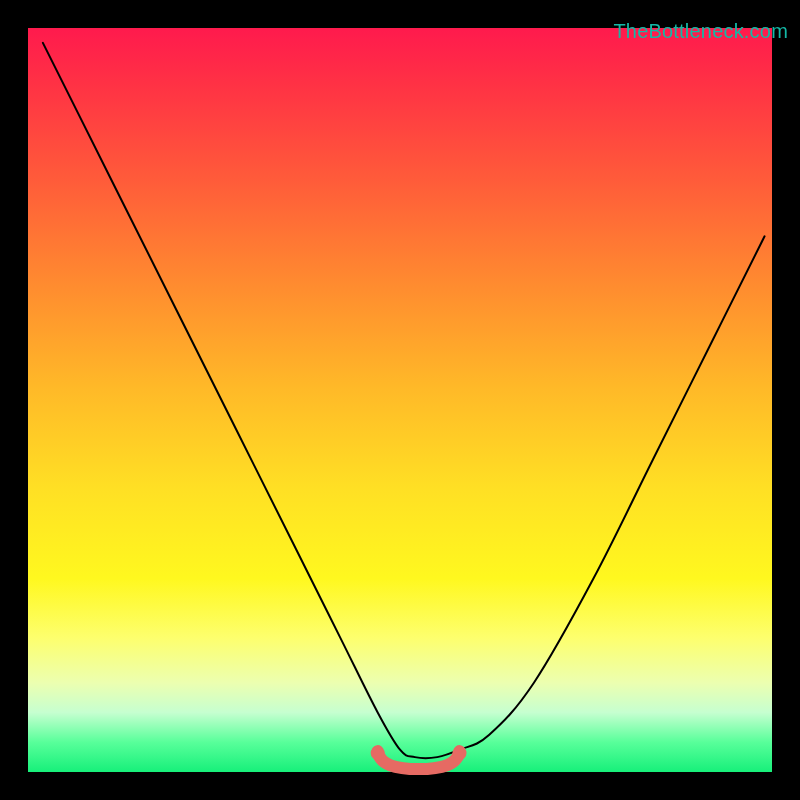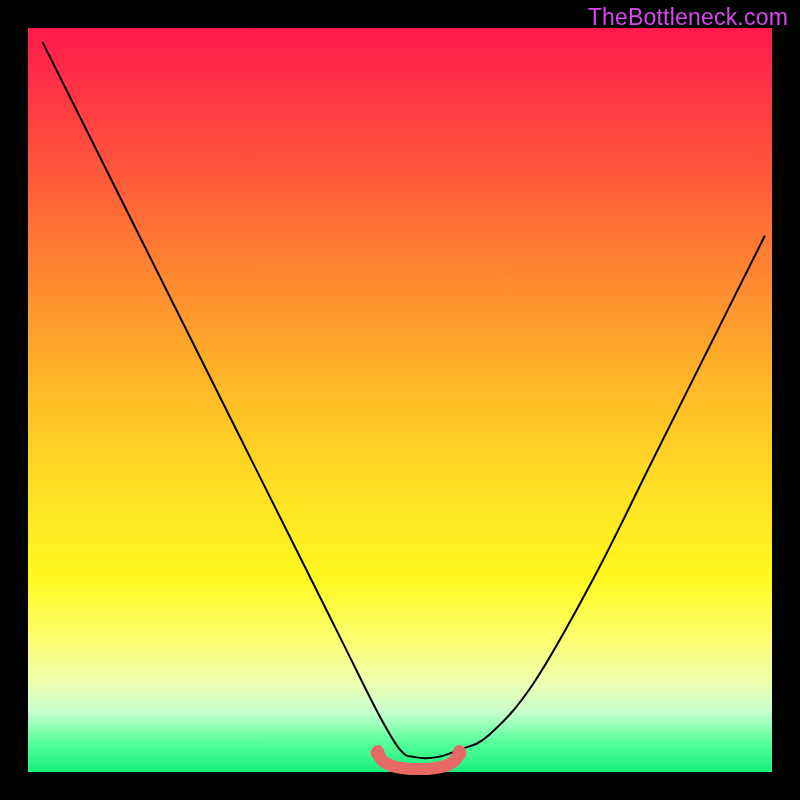--- a/index.html
+++ b/index.html
@@ -27,24 +27,24 @@
       #fff81f 74%,
       #fdff6e 82%,
       #ecffb0 88%,
       #c6ffd0 92%,
       #58ff9a 96%,
       #17f07a 100%
     );
   }
   .watermark {
     position: absolute;
-    top: 4px;
+    top: 20px;
     right: 12px;
-    color: #d946ef;
-    font-size: 23px;
+    color: #14b8a6;
+    font-size: 20px;
     font-weight: 500;
     letter-spacing: 0.2px;
     user-select: none;
   }
   svg.plot {
     position: absolute;
     left: 0;
     top: 0;
     width: 744px;
     height: 744px;

